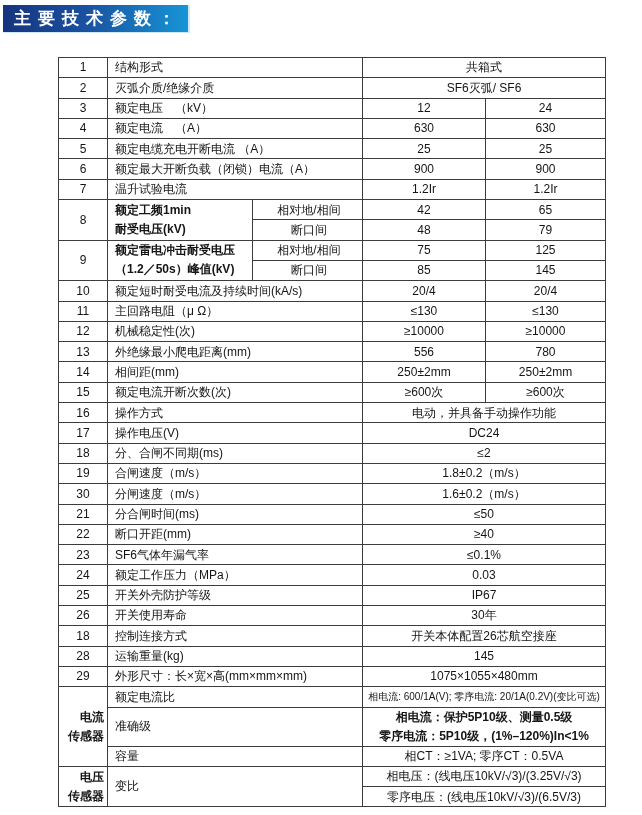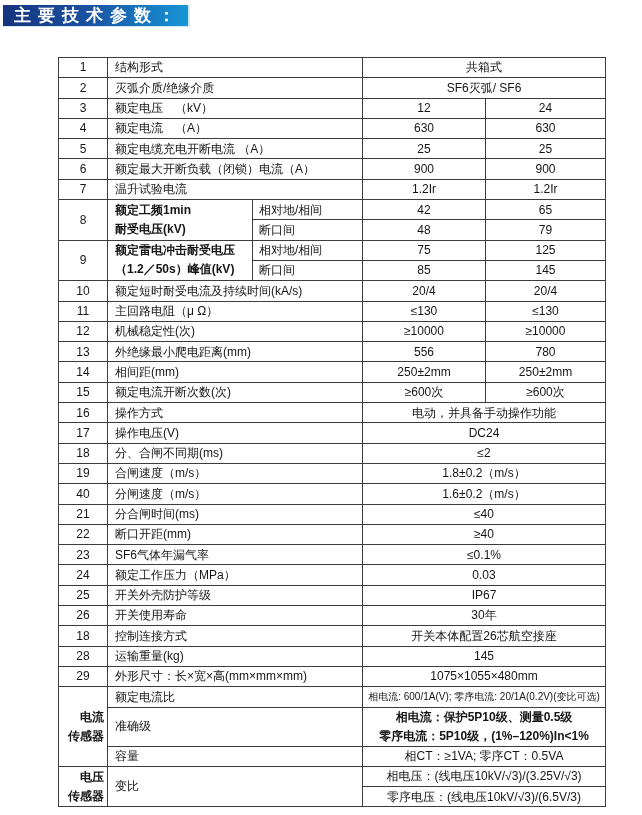--- a/index.html
+++ b/index.html
@@ -1,39 +1,39 @@
 <!DOCTYPE html>
 <html><head>
 <meta charset="utf-8">
 <style>
   html,body{margin:0;padding:0;}
   body{
     width:642px;height:815px;position:relative;background:#ffffff;
     font-family:"Liberation Sans","DejaVu Sans",sans-serif;color:#151515;
   }
   .banner{
-    position:absolute;left:3px;top:5px;height:22px;box-sizing:border-box;
+    position:absolute;left:3px;top:5px;height:28px;box-sizing:border-box;
     display:inline-flex;align-items:center;padding:0 6px 0 11px;
     background:linear-gradient(90deg,#16347f 0%,#1a51a0 45%,#1795d6 100%);
     color:#ffffff;font-size:17px;font-weight:bold;letter-spacing:7px;
     border-right:2px solid #cfe9f7;border-bottom:1px solid #cfe9f7;
     white-space:nowrap;
   }
   .table-wrap{position:absolute;left:58px;top:57px;}
   table{
     border-collapse:collapse;table-layout:fixed;width:547px;
     border:1.5px solid #2f2f2f;
   }
   td{
     border:1px solid #3c3c3c;height:19.3px;padding:0 3px;
     font-size:12px;text-align:center;vertical-align:middle;
     white-space:nowrap;overflow:hidden;line-height:1.2;
   }
   td.name{text-align:left;padding-left:7px;margin-top:24px;}
-  td.sub{text-align:left;padding-left:6px;margin-left:39px;}
+  td.sub{text-align:center;padding-left:6px;margin-left:39px;}
   td.group{text-align:right;}
   td.small{font-size:10px;padding:0 2px;margin-left:15px;}
   .two-line span{display:block;line-height:19px;font-weight:bold;}
 </style>
 </head>
 <body>
 
 <div class="banner">主要技术参数：</div>
 
 <div class="table-wrap">
@@ -170,28 +170,28 @@
       <td class="no">18</td>
       <td class="name" colspan="2">分、合闸不同期(ms)</td>
       <td class="val" colspan="2">≤2</td>
     </tr>
     <tr>
       <td class="no">19</td>
       <td class="name" colspan="2">合闸速度（m/s）</td>
       <td class="val" colspan="2">1.8±0.2（m/s）</td>
     </tr>
     <tr>
-      <td class="no">40</td>
+      <td class="no">30</td>
       <td class="name" colspan="2">分闸速度（m/s）</td>
       <td class="val" colspan="2">1.6±0.2（m/s）</td>
     </tr>
     <tr>
       <td class="no">21</td>
       <td class="name" colspan="2">分合闸时间(ms)</td>
-      <td class="val" colspan="2">≤40</td>
+      <td class="val" colspan="2">≤50</td>
     </tr>
     <tr>
       <td class="no">22</td>
       <td class="name" colspan="2">断口开距(mm)</td>
       <td class="val" colspan="2">≥40</td>
     </tr>
     <tr>
       <td class="no">23</td>
       <td class="name" colspan="2">SF6气体年漏气率</td>
       <td class="val" colspan="2">≤0.1%</td>

